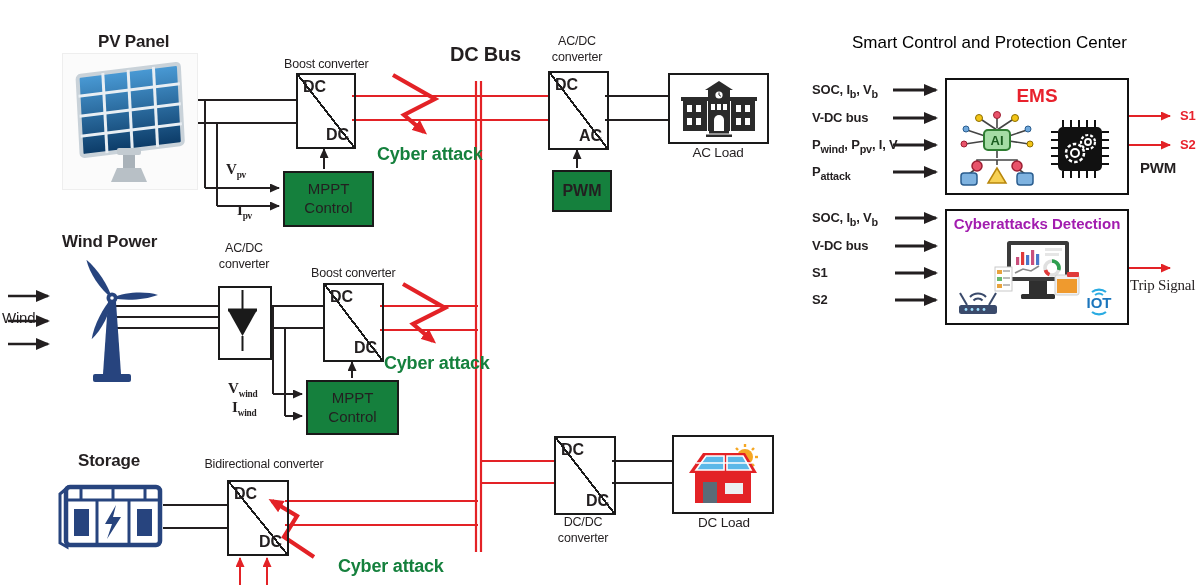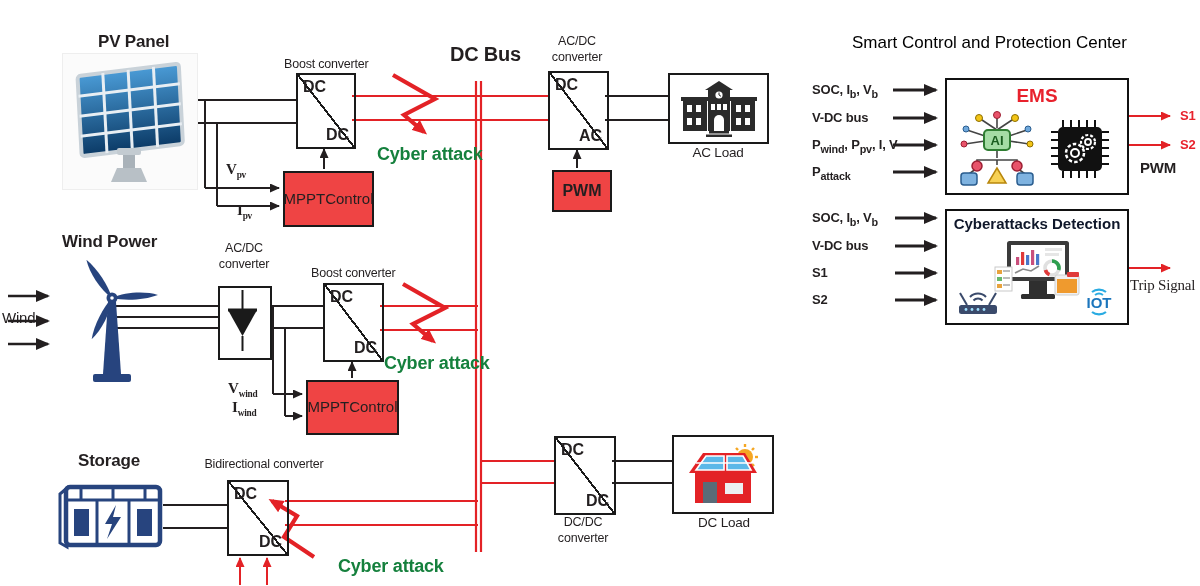--- a/index.html
+++ b/index.html
@@ -13,29 +13,29 @@
   .t-cyber{font-size:18px;font-weight:700;color:#15803d;}
   .t-bus{font-size:20px;font-weight:600;}
   .serif{font-family:"Liberation Serif",serif;font-weight:600;font-size:15px;}
   .serif sub{font-size:0.62em;}
   .conv{position:absolute;border:2px solid #1a1a1a;background:
         linear-gradient(to top right,
           rgba(0,0,0,0) calc(50% - 1px), #1a1a1a calc(50% - 1px),
           #1a1a1a calc(50% + 1px), rgba(0,0,0,0) calc(50% + 1px));}
   .conv .tl{position:absolute;top:3px;left:5px;font-size:16px;font-weight:600;}
   .conv .br{position:absolute;bottom:3px;right:5px;font-size:16px;font-weight:600;}
-  .mbox{position:absolute;border:2px solid #1a1a1a;display:flex;flex-direction:row;
-        align-items:center;justify-content:center;font-size:15px;font-weight:500;line-height:1.25;background:#ef4444;}
+  .mbox{position:absolute;border:2px solid #1a1a1a;display:flex;flex-direction:column;
+        align-items:center;justify-content:center;font-size:15px;font-weight:500;line-height:1.25;background:#15803d;}
   .loadbox{position:absolute;border:2.5px solid #1a1a1a;background:#fff;display:flex;
            align-items:center;justify-content:center;}
   .bigbox{position:absolute;border:2.5px solid #111;background:#fff;}
   .ems-title{position:absolute;top:5px;left:0;right:0;text-align:center;
              color:#e8222d;font-size:19px;font-weight:700;}
   .det-title{position:absolute;top:4px;left:0;right:0;text-align:center;
-             color:#0f172a;font-size:15px;font-weight:700;}
+             color:#a21caf;font-size:15px;font-weight:700;}
   .t-ctrl{font-size:13px;font-weight:600;}
   .t-sig{font-size:13px;font-weight:700;color:#e8222d;}
   .t-pwm{font-size:15px;font-weight:600;}
   .rot{transform:rotate(-90deg);transform-origin:center;font-size:11px;font-weight:600;
        color:#e8222d;text-align:center;}
   .cc-title{position:absolute;color:#000000;font-size:17px;font-weight:400;white-space:nowrap;text-align:center;}
 </style>
 </head>
 <body>
 

